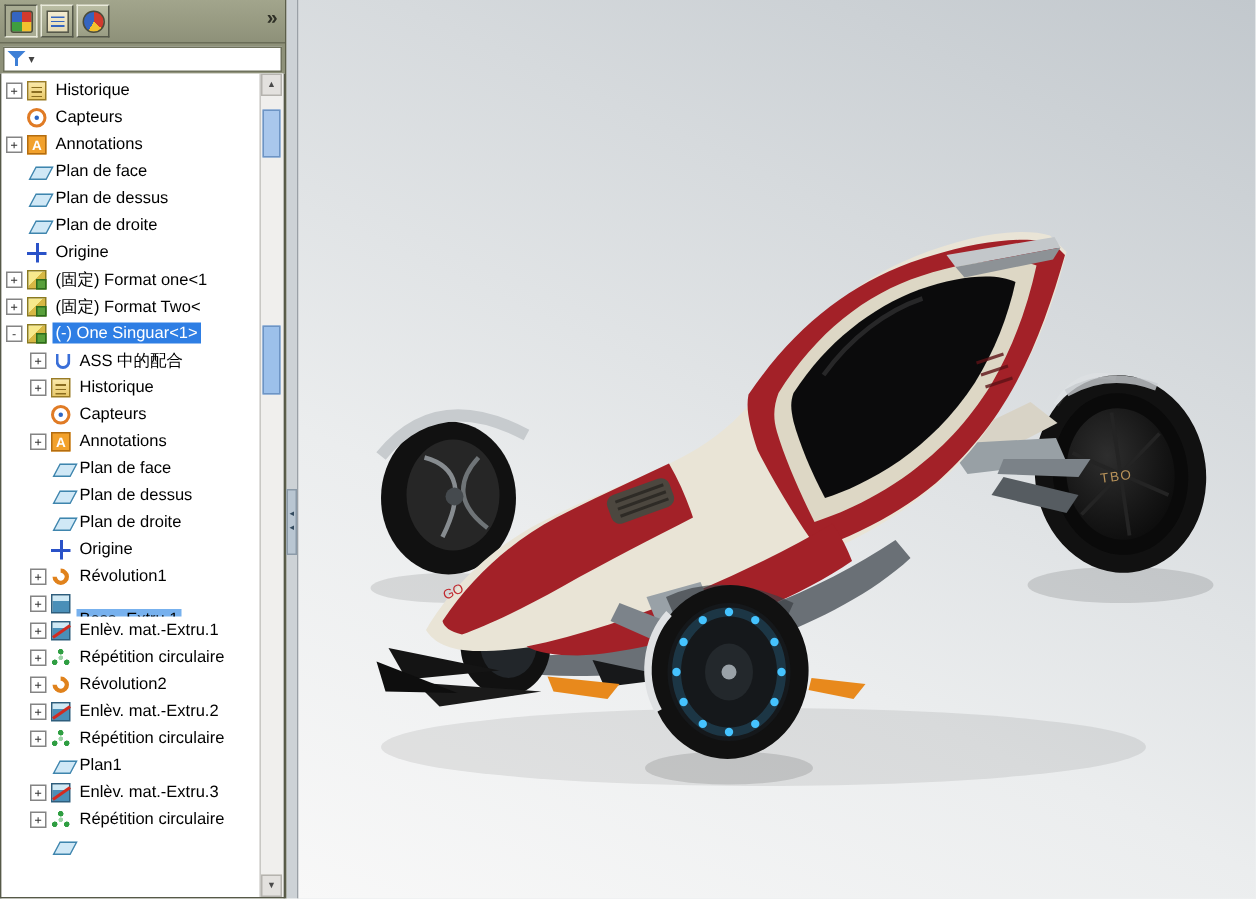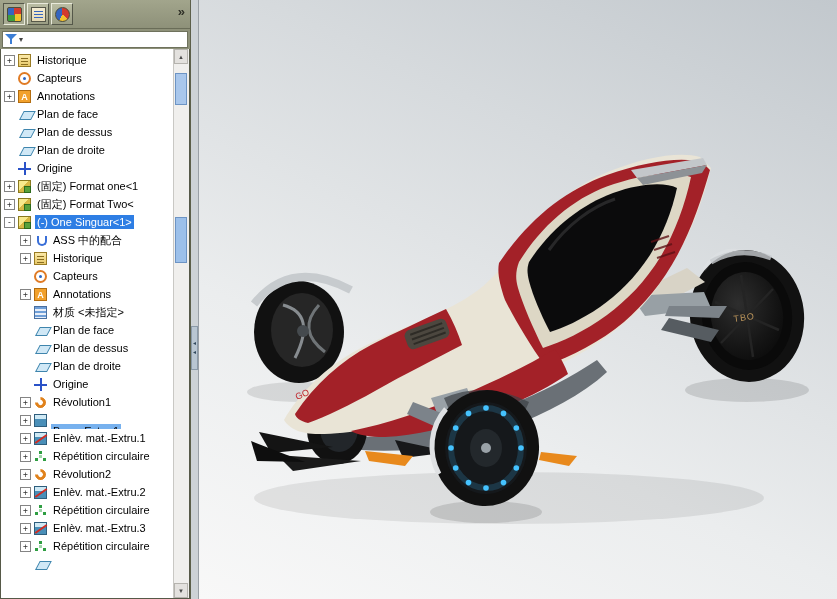--- a/index.html
+++ b/index.html
@@ -197,25 +197,20 @@
             <span class="ic ic-sensors"></span>
             <span class="lbl">Capteurs</span>
           </div>
           <div class="trow" style="padding-left: 19px;">
             <span class="exp">+</span>
             <span class="ic ic-annotations"></span>
             <span class="lbl">Annotations</span>
           </div>
           <div class="trow" style="padding-left: 19px;">
             <span class="exp hid"></span>
-            <span class="ic ic-material"></span>
-            <span class="lbl">材质 &lt;未指定&gt;</span>
-          </div>
-          <div class="trow" style="padding-left: 19px;">
-            <span class="exp hid"></span>
             <span class="ic ic-plane"></span>
             <span class="lbl">Plan de face</span>
           </div>
           <div class="trow" style="padding-left: 19px;">
             <span class="exp hid"></span>
             <span class="ic ic-plane"></span>
             <span class="lbl">Plan de dessus</span>
           </div>
           <div class="trow" style="padding-left: 19px;">
             <span class="exp hid"></span>
@@ -254,20 +249,25 @@
           </div>
           <div class="trow" style="padding-left: 19px;">
             <span class="exp">+</span>
             <span class="ic ic-cut-extrude"></span>
             <span class="lbl">Enlèv. mat.-Extru.2</span>
           </div>
           <div class="trow" style="padding-left: 19px;">
             <span class="exp">+</span>
             <span class="ic ic-circular-pattern"></span>
             <span class="lbl">Répétition circulaire</span>
+          </div>
+          <div class="trow" style="padding-left: 19px;">
+            <span class="exp hid"></span>
+            <span class="ic ic-plane"></span>
+            <span class="lbl">Plan1</span>
           </div>
           <div class="trow" style="padding-left: 19px;">
             <span class="exp">+</span>
             <span class="ic ic-cut-extrude"></span>
             <span class="lbl">Enlèv. mat.-Extru.3</span>
           </div>
           <div class="trow" style="padding-left: 19px;">
             <span class="exp">+</span>
             <span class="ic ic-circular-pattern"></span>
             <span class="lbl">Répétition circulaire</span>

